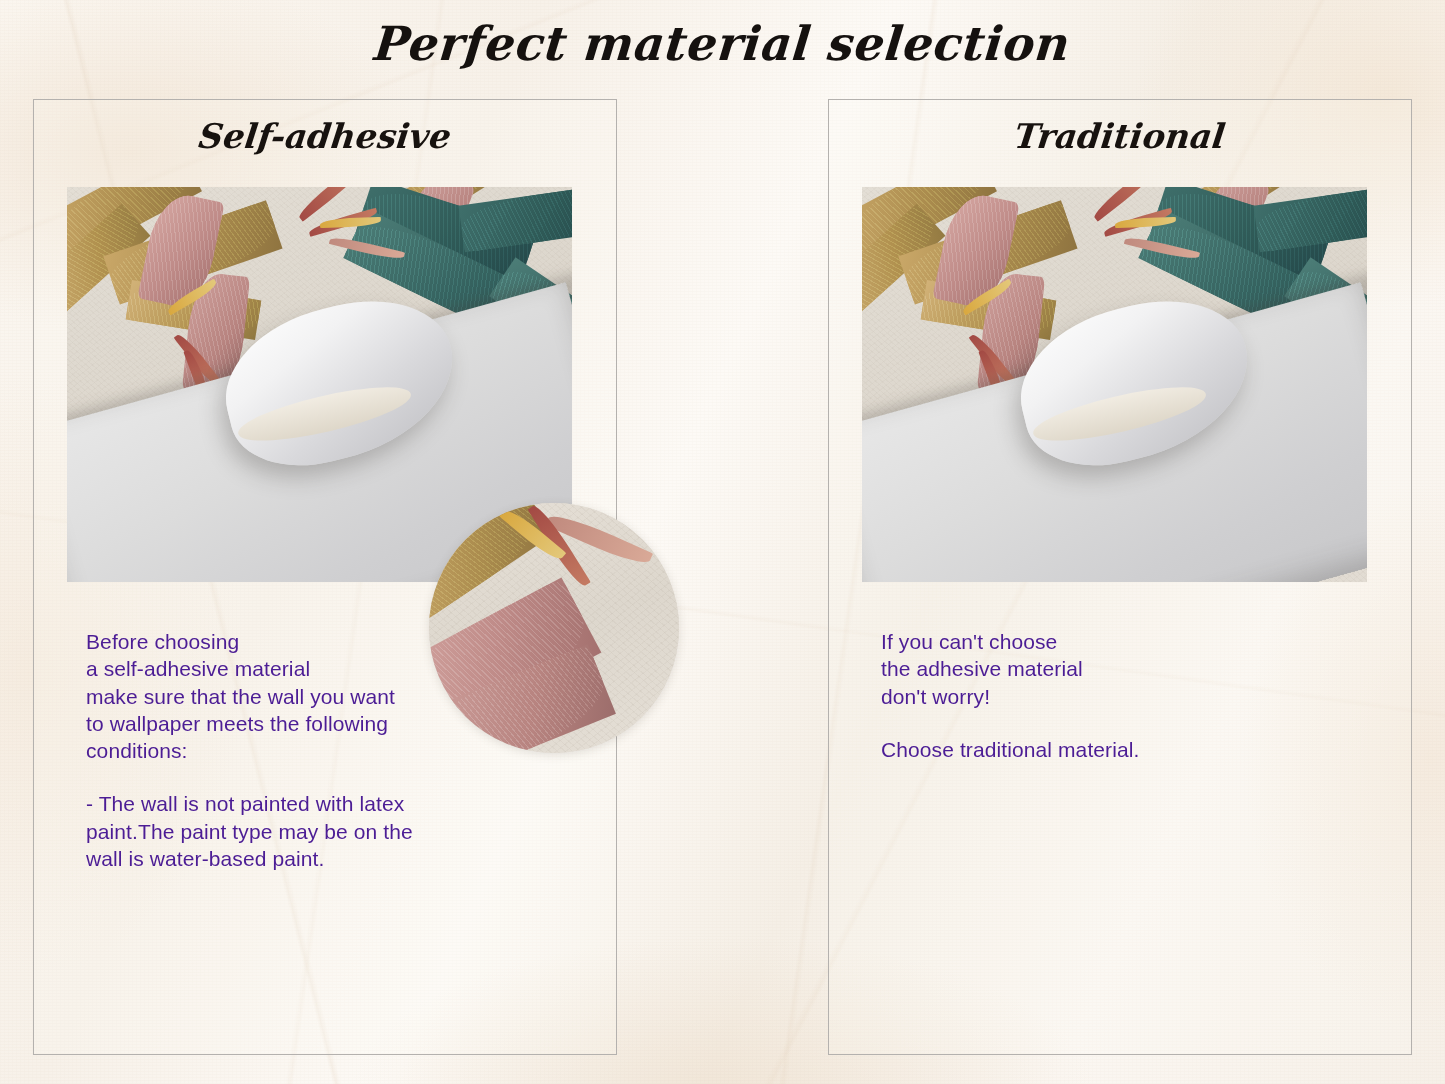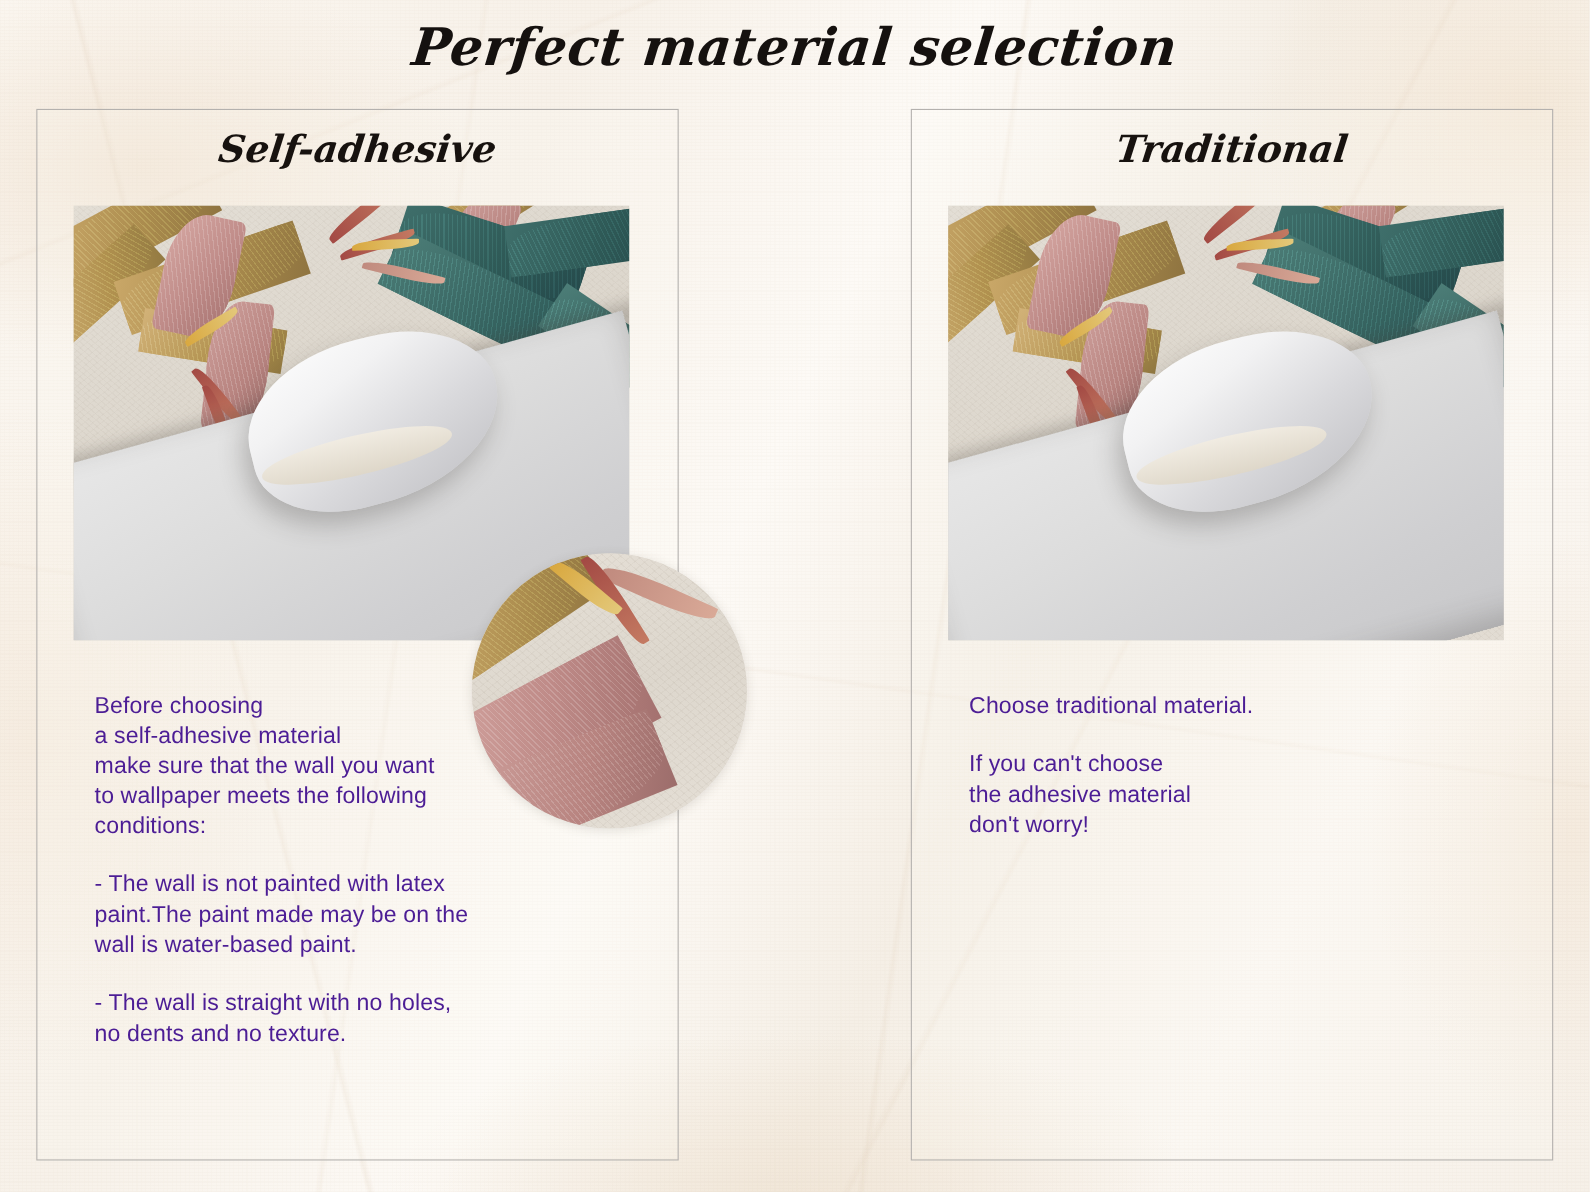--- a/index.html
+++ b/index.html
@@ -277,24 +277,22 @@
     <div class="spike sp-yel" style="left:30%;top:0%;width:30%;height:6%;transform:rotate(40deg);"></div>
   </div>
 
   <div class="body-copy">
     <p style="white-space:pre-line">Before choosing
 a self-adhesive material
 make sure that the wall you want
 to wallpaper meets the following
 conditions:</p>
     <p style="white-space:pre-line">- The wall is not painted with latex
-paint.The paint made may be on the
+paint.The paint type may be on the
 wall is water-based paint.</p>
-    <p style="white-space:pre-line">- The wall is straight with no holes,
-no dents and no texture.</p>
   </div>
 </div>
 
 <div class="card right">
   <div class="card-heading">Traditional</div>
 
   <div class="mock">
     <div class="wp-paper"></div>
 
     <div class="leaf gold" style="left:-4%;top:-2%;width:30%;height:13%;transform:rotate(-28deg);">
@@ -360,18 +358,18 @@
     <div class="spike sp-red" style="left:22%;top:36%;width:13%;height:2.8%;transform:rotate(52deg);"></div>
     <div class="spike sp-red" style="left:24%;top:40%;width:11%;height:2.6%;transform:rotate(70deg);"></div>
 
     <div class="peel-shadow"></div>
     <div class="peel-under"></div>
     <div class="peel-curl"></div>
     <div class="peel-edge"></div>
   </div>
 
   <div class="body-copy">
-    <p style="white-space:pre-line">Choose traditional material.</p>
     <p style="white-space:pre-line">If you can't choose
 the adhesive material
 don't worry!</p>
+    <p style="white-space:pre-line">Choose traditional material.</p>
   </div>
 </div>
 
 </body></html>

